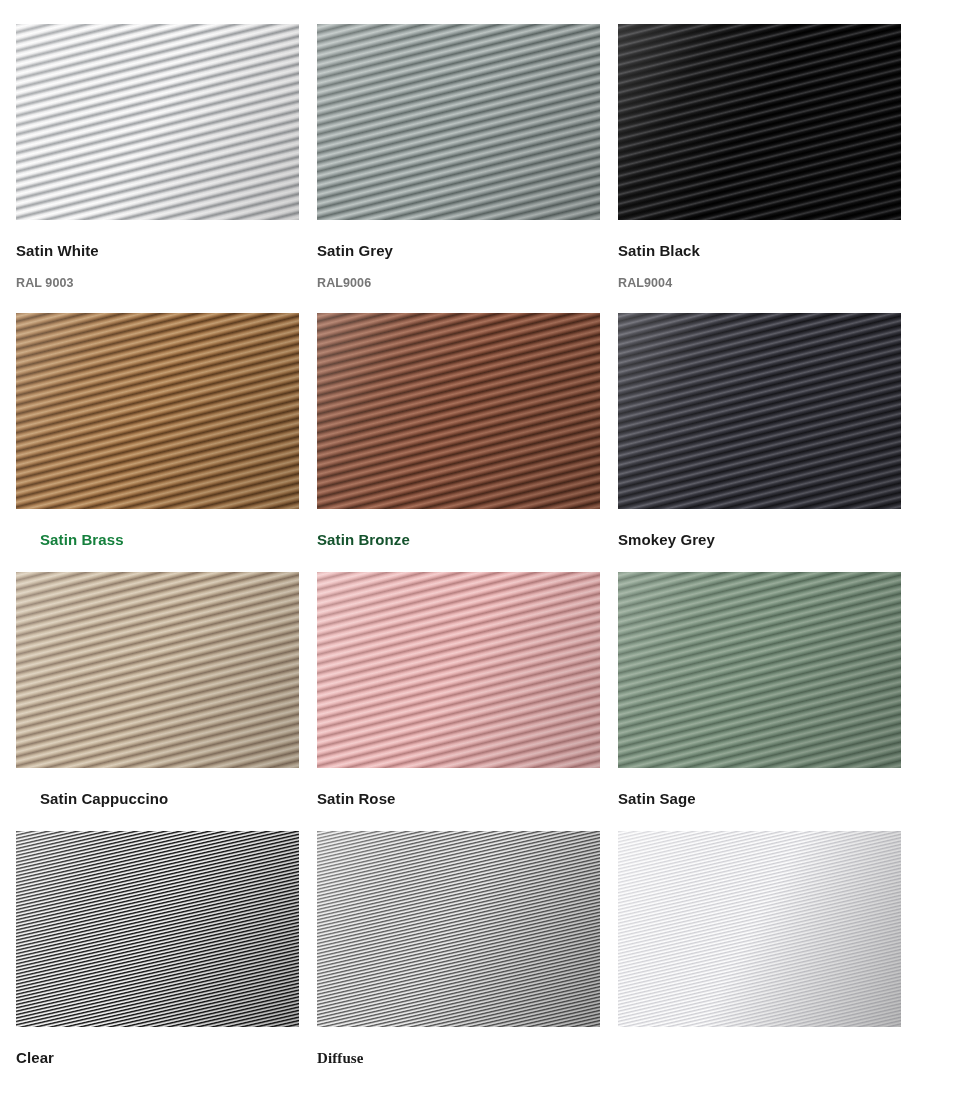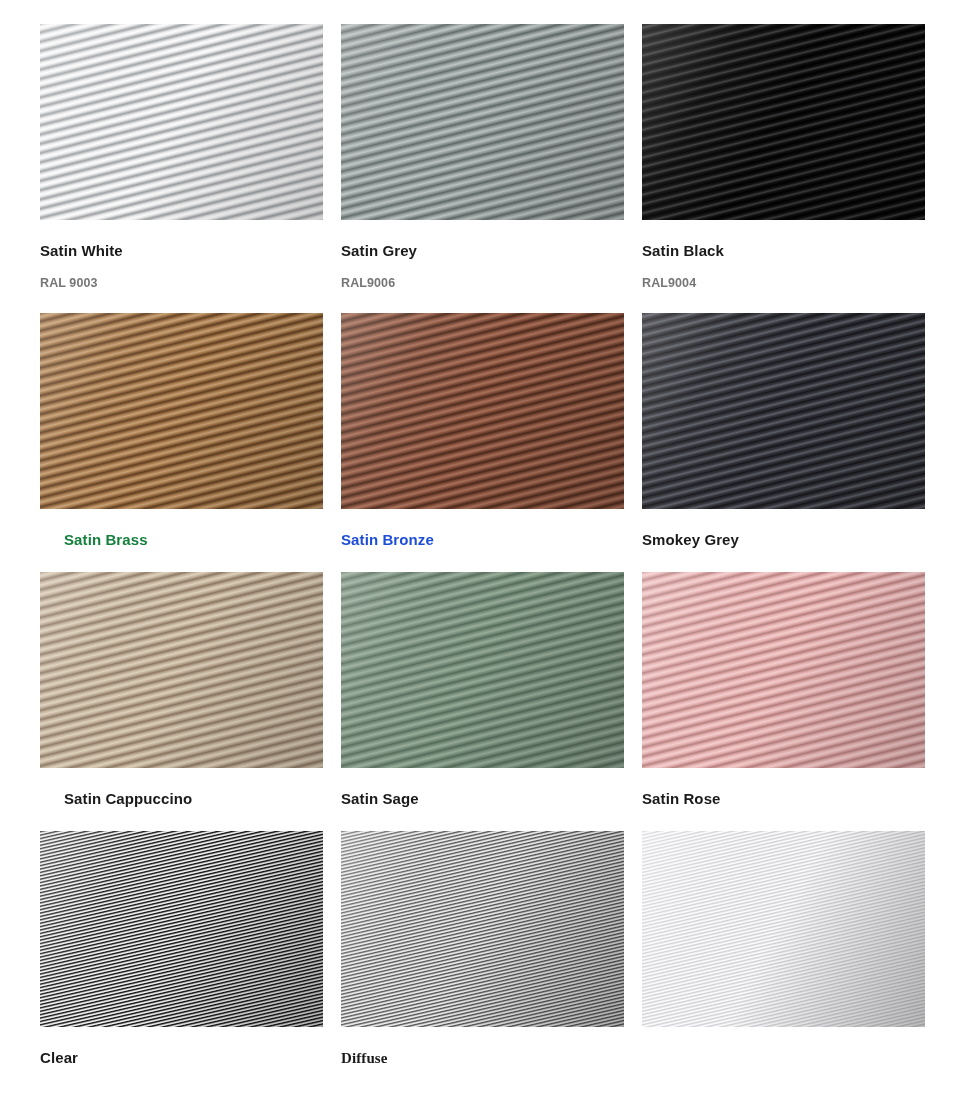--- a/index.html
+++ b/index.html
@@ -13,21 +13,21 @@
     width: 955px;
     height: 1114px;
     font-family: "Liberation Sans", sans-serif;
     -webkit-font-smoothing: antialiased;
     overflow: hidden;
   }
 
   .swatch-grid {
     position: relative;
     width: 810px;
-    padding: 24px 30px 0 40px;
+    padding: 24px 30px 0 16px;
     display: grid;
     grid-template-columns: 283px 283px 283px;
     column-gap: 18px;
     row-gap: 0;
   }
 
   .material-card {
     width: 283px;
     margin-bottom: 0;
   }
@@ -117,49 +117,49 @@
         <div class="ribs" style="background: repeating-linear-gradient(166deg, rgb(95, 63, 33) 0px, rgb(125, 85, 48) 1.1px, rgb(168, 123, 78) 2.6px, rgb(198, 160, 116) 4.6px, rgb(168, 123, 78) 6.4px, rgb(125, 85, 48) 8px, rgb(95, 63, 33) 9px);"></div>
         <div class="sheen" style="background: linear-gradient(118deg, rgba(255, 255, 255, 0.2) 0%, rgba(255, 255, 255, 0.05) 26%, rgba(0, 0, 0, 0) 48%, rgba(0, 0, 0, 0.08) 74%, rgba(0, 0, 0, 0.16) 100%);"></div>
       </div>
       <div class="card-label" style="color: #15803d; margin-left: 24px;">Satin Brass</div>
     </div>
     <div class="material-card" style="margin-bottom: 23px;">
       <div class="swatch tex-satin" style="background: rgb(138, 84, 64);">
         <div class="ribs" style="background: repeating-linear-gradient(166deg, rgb(75, 42, 29) 0px, rgb(101, 57, 40) 1.1px, rgb(138, 84, 64) 2.6px, rgb(169, 113, 90) 4.6px, rgb(138, 84, 64) 6.4px, rgb(101, 57, 40) 8px, rgb(75, 42, 29) 9px);"></div>
         <div class="sheen" style="background: linear-gradient(118deg, rgba(255, 255, 255, 0.2) 0%, rgba(255, 255, 255, 0.05) 26%, rgba(0, 0, 0, 0) 48%, rgba(0, 0, 0, 0.08) 74%, rgba(0, 0, 0, 0.16) 100%);"></div>
       </div>
-      <div class="card-label" style="color: #1d4ed8;">Satin Bronze</div>
+      <div class="card-label" style="color: #14532d;">Satin Bronze</div>
     </div>
     <div class="material-card" style="margin-bottom: 9px;">
       <div class="swatch tex-satin" style="background: rgb(53, 53, 61);">
         <div class="ribs" style="background: repeating-linear-gradient(166deg, rgb(22, 22, 26) 0px, rgb(35, 35, 41) 1.1px, rgb(53, 53, 61) 2.6px, rgb(93, 93, 102) 4.6px, rgb(53, 53, 61) 6.4px, rgb(35, 35, 41) 8px, rgb(22, 22, 26) 9px);"></div>
         <div class="sheen" style="background: linear-gradient(118deg, rgba(255, 255, 255, 0.2) 0%, rgba(255, 255, 255, 0.05) 26%, rgba(0, 0, 0, 0) 48%, rgba(0, 0, 0, 0.08) 74%, rgba(0, 0, 0, 0.16) 100%);"></div>
       </div>
       <div class="card-label" style="color: rgb(26, 26, 26);">Smokey Grey</div>
     </div>
     <div class="material-card" style="margin-bottom: 23px;">
       <div class="swatch tex-satin" style="background: rgb(197, 180, 156);">
         <div class="ribs" style="background: repeating-linear-gradient(166deg, rgb(138, 119, 100) 0px, rgb(164, 144, 122) 1.1px, rgb(197, 180, 156) 2.6px, rgb(221, 208, 188) 4.6px, rgb(197, 180, 156) 6.4px, rgb(164, 144, 122) 8px, rgb(138, 119, 100) 9px);"></div>
         <div class="sheen" style="background: linear-gradient(118deg, rgba(255, 255, 255, 0.2) 0%, rgba(255, 255, 255, 0.05) 26%, rgba(0, 0, 0, 0) 48%, rgba(0, 0, 0, 0.08) 74%, rgba(0, 0, 0, 0.16) 100%);"></div>
       </div>
       <div class="card-label" style="color: rgb(26, 26, 26); margin-left: 24px;">Satin Cappuccino</div>
     </div>
     <div class="material-card" style="margin-bottom: 23px;">
+      <div class="swatch tex-satin" style="background: rgb(232, 180, 180);">
+        <div class="ribs" style="background: repeating-linear-gradient(166deg, rgb(181, 126, 126) 0px, rgb(203, 148, 148) 1.1px, rgb(232, 180, 180) 2.6px, rgb(244, 205, 205) 4.6px, rgb(232, 180, 180) 6.4px, rgb(203, 148, 148) 8px, rgb(181, 126, 126) 9px);"></div>
+        <div class="sheen" style="background: linear-gradient(118deg, rgba(255, 255, 255, 0.2) 0%, rgba(255, 255, 255, 0.05) 26%, rgba(0, 0, 0, 0) 48%, rgba(0, 0, 0, 0.08) 74%, rgba(0, 0, 0, 0.16) 100%);"></div>
+      </div>
+      <div class="card-label" style="color: rgb(26, 26, 26);">Satin Rose</div>
+    </div>
+    <div class="material-card" style="margin-bottom: 23px;">
       <div class="swatch tex-satin" style="background: rgb(125, 148, 128);">
         <div class="ribs" style="background: repeating-linear-gradient(166deg, rgb(84, 105, 87) 0px, rgb(102, 124, 106) 1.1px, rgb(125, 148, 128) 2.6px, rgb(152, 171, 153) 4.6px, rgb(125, 148, 128) 6.4px, rgb(102, 124, 106) 8px, rgb(84, 105, 87) 9px);"></div>
         <div class="sheen" style="background: linear-gradient(118deg, rgba(255, 255, 255, 0.2) 0%, rgba(255, 255, 255, 0.05) 26%, rgba(0, 0, 0, 0) 48%, rgba(0, 0, 0, 0.08) 74%, rgba(0, 0, 0, 0.16) 100%);"></div>
       </div>
       <div class="card-label" style="color: rgb(26, 26, 26);">Satin Sage</div>
-    </div>
-    <div class="material-card" style="margin-bottom: 23px;">
-      <div class="swatch tex-satin" style="background: rgb(232, 180, 180);">
-        <div class="ribs" style="background: repeating-linear-gradient(166deg, rgb(181, 126, 126) 0px, rgb(203, 148, 148) 1.1px, rgb(232, 180, 180) 2.6px, rgb(244, 205, 205) 4.6px, rgb(232, 180, 180) 6.4px, rgb(203, 148, 148) 8px, rgb(181, 126, 126) 9px);"></div>
-        <div class="sheen" style="background: linear-gradient(118deg, rgba(255, 255, 255, 0.2) 0%, rgba(255, 255, 255, 0.05) 26%, rgba(0, 0, 0, 0) 48%, rgba(0, 0, 0, 0.08) 74%, rgba(0, 0, 0, 0.16) 100%);"></div>
-      </div>
-      <div class="card-label" style="color: rgb(26, 26, 26);">Satin Rose</div>
     </div>
     <div class="material-card" style="margin-bottom: 0px;">
       <div class="swatch tex-fine" style="background: rgb(180, 180, 180);">
         <div class="ribs" style="background: repeating-linear-gradient(167deg, rgb(16, 16, 16) 0px, rgb(63, 63, 63) 0.6px, rgb(180, 180, 180) 1.2px, rgb(255, 255, 255) 2px, rgb(180, 180, 180) 2.6px, rgb(63, 63, 63) 3px, rgb(16, 16, 16) 3.3px);"></div>
         <div class="sheen" style="background: linear-gradient(118deg, rgba(255, 255, 255, 0.3) 0%, rgba(255, 255, 255, 0.05) 26%, rgba(0, 0, 0, 0) 48%, rgba(0, 0, 0, 0.13) 74%, rgba(0, 0, 0, 0.26) 100%);"></div>
       </div>
       <div class="card-label" style="color: rgb(26, 26, 26);">Clear</div>
     </div>
     <div class="material-card" style="margin-bottom: 15px; font-family: Liberation Serif, serif;">
       <div class="swatch tex-fine" style="background: rgb(196, 196, 196);">

